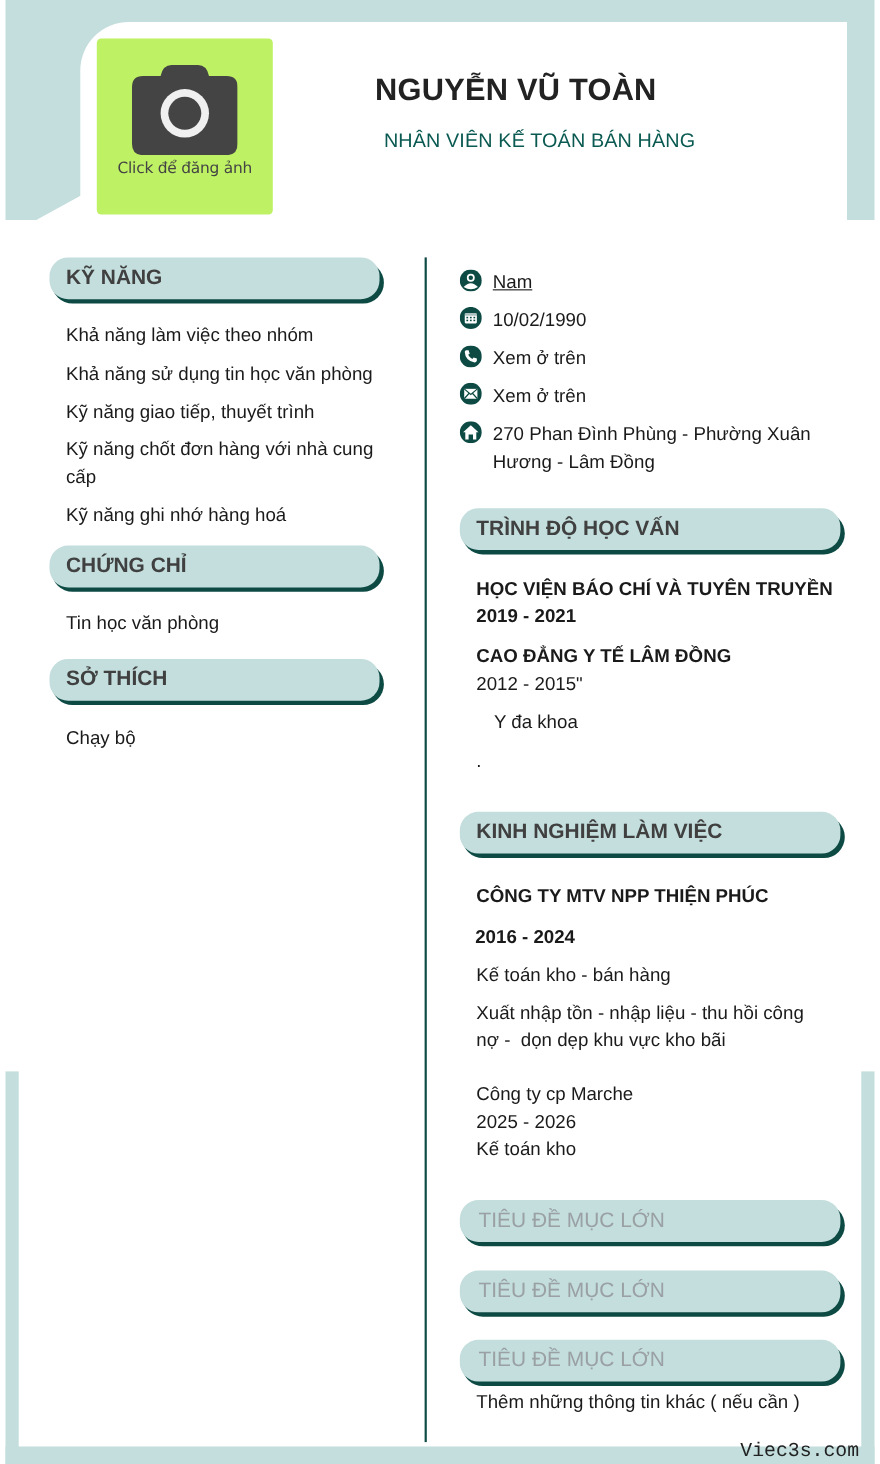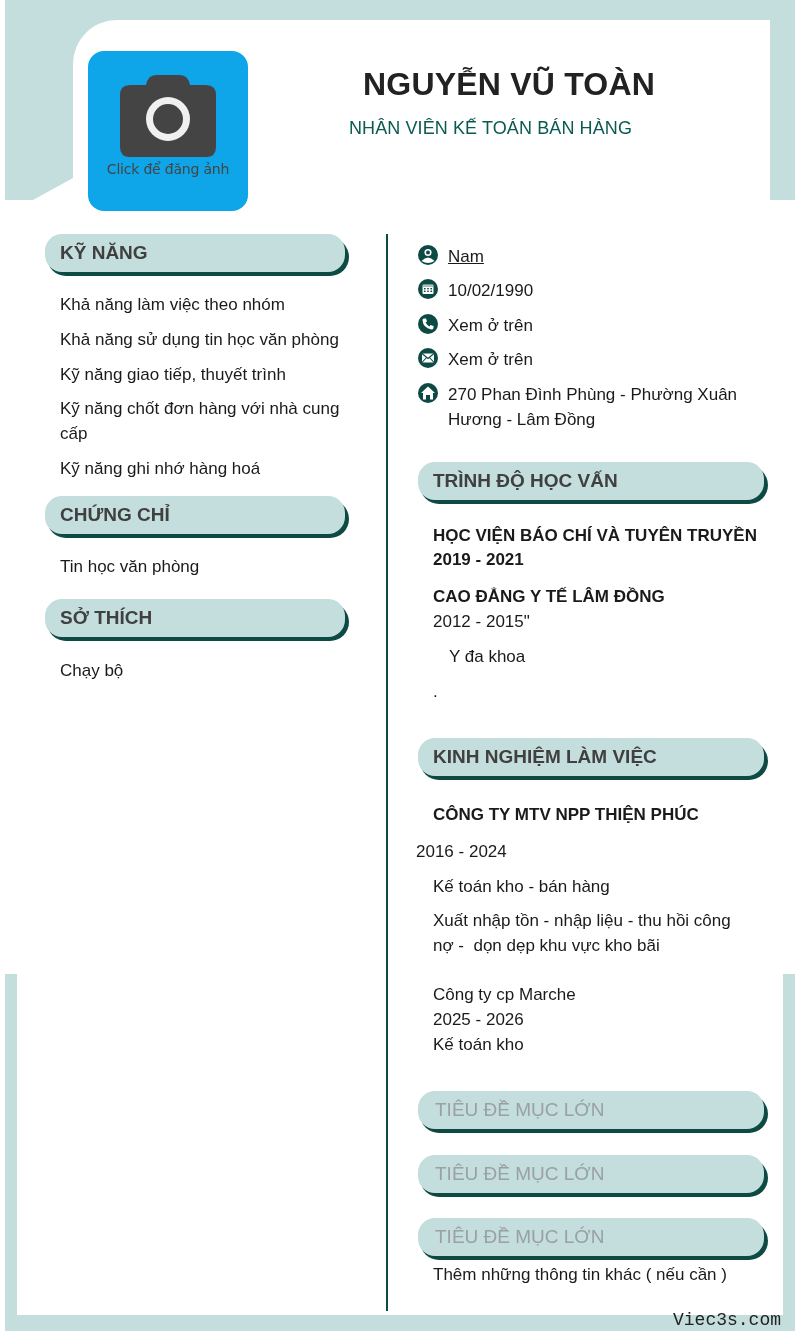--- a/index.html
+++ b/index.html
@@ -9,26 +9,26 @@
   
   .frame-top { position: absolute; left: 5px; top: 0; width: 790px; height: 200px; background: #c3dedd; }
   .frame-top-white { position: absolute; left: 73px; top: 20px; width: 697px; height: 180px; background: #ffffff; border-top-left-radius: 44px; }
   .frame-top-white-tail { position: absolute; left: 33px; top: 167px; width: 60px; height: 33px; background: #ffffff;
      clip-path: polygon(100% 0, 100% 100%, 0 100%); }
   .frame-bottom-left { position: absolute; left: 5px; top: 974px; width: 12px; height: 357px; background: #c3dedd; }
   .frame-bottom-right { position: absolute; left: 783px; top: 974px; width: 12px; height: 357px; background: #c3dedd; }
   .frame-bottom { position: absolute; left: 5px; top: 1315px; width: 790px; height: 16px; background: #c3dedd; }
 
   
-  .avatar { position: absolute; left: 88px; top: 35px; width: 160px; height: 160px; background: #0ea5e9; border-radius: 16px;
-     display: flex; flex-direction: column; align-items: center; cursor: pointer; margin-top: 16px; }
+  .avatar { position: absolute; left: 88px; top: 35px; width: 160px; height: 160px; background: #bef264; border-radius: 4px;
+     display: flex; flex-direction: column; align-items: center; cursor: pointer; }
   .avatar svg { margin-top: 22px; }
   .avatar-label { margin-top: 4px; font-size: 14px; color: #444; font-family: "DejaVu Sans", sans-serif; letter-spacing: -0.2px; }
 
-  .name { position: absolute; left: 363px; top: 66px; font-size: 32px; font-weight: bold; color: #222; letter-spacing: 0.2px; }
+  .name { position: absolute; left: 341px; top: 66px; font-size: 28px; font-weight: bold; color: #222; letter-spacing: 0.2px; }
   .job-title { position: absolute; left: 349px; top: 118px; font-size: 18px; color: #0a5a52; letter-spacing: 0.1px; }
 
   
   .divider { position: absolute; left: 386px; top: 234px; width: 2px; height: 1077px; background: #0d4a44; }
 
   
   .pill { position: absolute; height: 38px; }
   .pill-shadow { position: absolute; left: 2px; top: 4px; right: -4px; bottom: -4px; background: #0d4a44; border-radius: 19px 19px 19px 19px; }
   .pill-body { position: absolute; left: 0; top: 0; right: 0; bottom: 0; background: #c3dedd; border-radius: 17px; }
   .pill-text { position: absolute; left: 15px; top: 8px; font-size: 19px; font-weight: bold; color: #404040; white-space: nowrap; }
@@ -152,21 +152,21 @@
 <div class="text" style="left:433px; top:609px;">2012 - 2015"</div>
 <div class="text" style="left:433px; top:644px;margin-left:16px;">Y đa khoa</div>
 <div class="text" style="left:433px; top:679px;">.</div>
 
 <div class="pill" style="left:418px; top:738px; width:346px;">
   <div class="pill-shadow"></div>
   <div class="pill-body"></div>
   <span class="pill-text">KINH NGHIỆM LÀM VIỆC</span>
 </div>
 <div class="text bold" style="left:433px; top:802px;">CÔNG TY MTV NPP THIỆN PHÚC</div>
-<div class="text" style="left:416px; top:839px;">2016 - 2024</div>
+<div class="text" style="left:432px; top:839px;font-weight:bold;">2016 - 2024</div>
 <div class="text" style="left:433px; top:874px;">Kế toán kho - bán hàng</div>
 <div class="text" style="left:433px; top:908px;">Xuất nhập tồn - nhập liệu - thu hồi công</div>
 <div class="text" style="left:433px; top:933px; white-space:pre;">nợ -  dọn dẹp khu vực kho bãi</div>
 <div class="text" style="left:433px; top:982px;text-align:center;">Công ty cp Marche</div>
 <div class="text" style="left:433px; top:1007px;">2025 - 2026</div>
 <div class="text" style="left:433px; top:1032px;">Kế toán kho</div>
 
 <div class="pill" style="left:418px; top:1091px; width:346px;">
   <div class="pill-shadow"></div>
   <div class="pill-body"></div>

